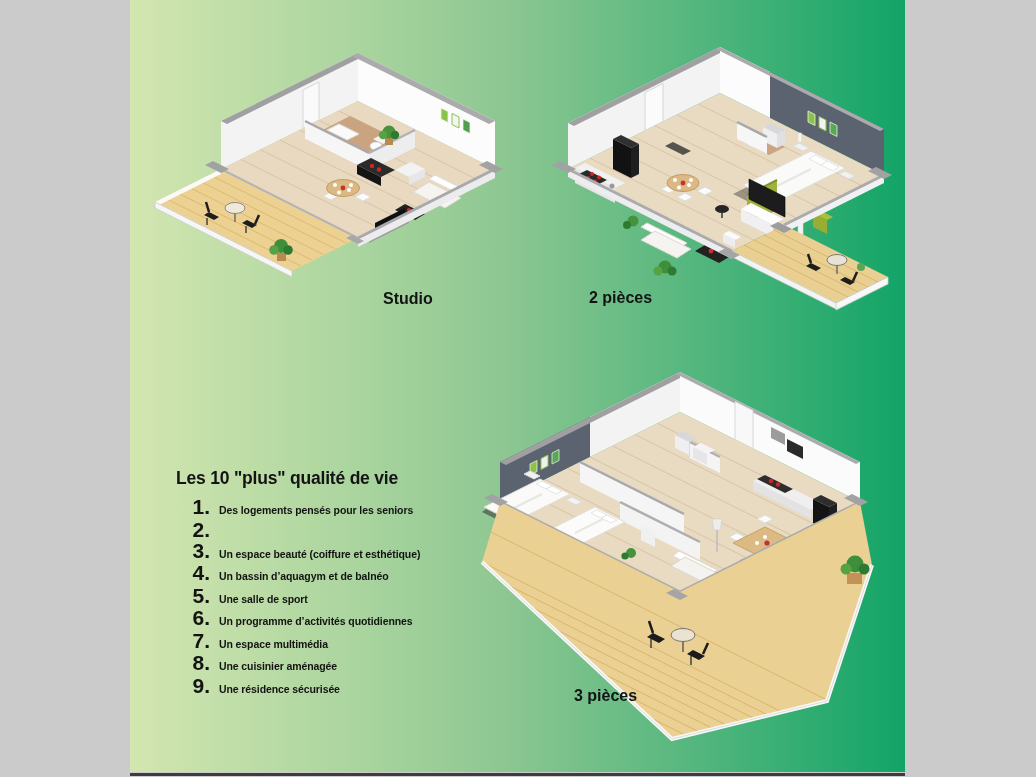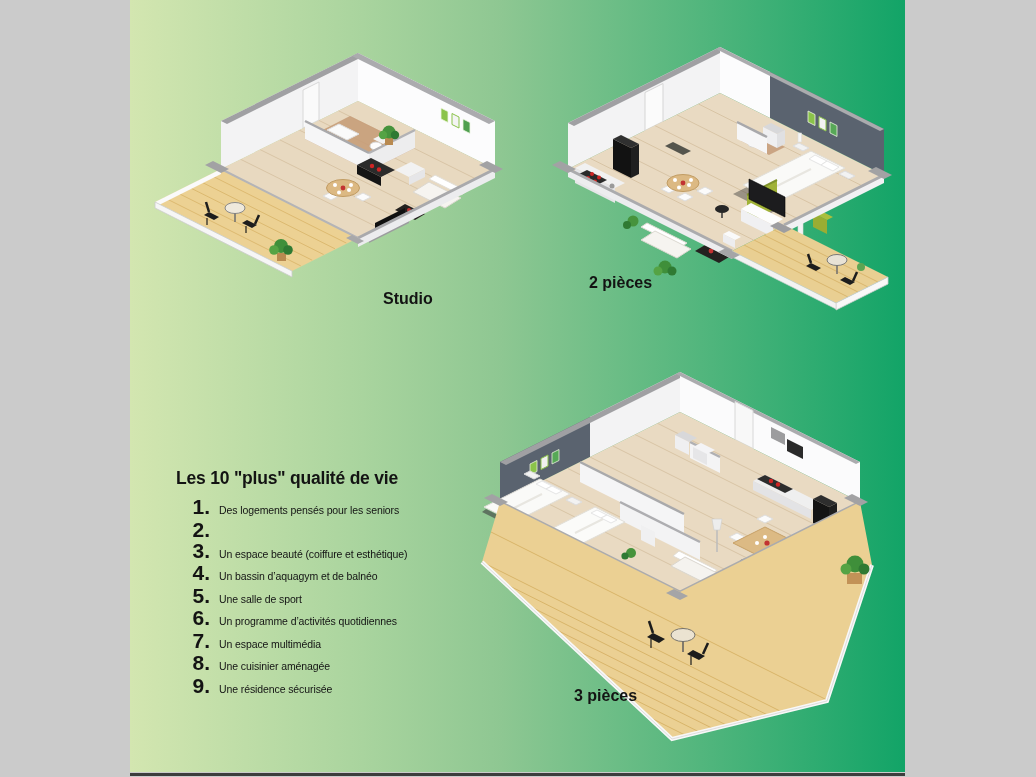--- a/index.html
+++ b/index.html
@@ -14,27 +14,27 @@
     background:linear-gradient(90deg,#d3e6b0 0%,#a9d49e 30%,#8ec792 48%,#4fb57c 75%,#12a467 100%);
     overflow:hidden;
   }
   .bottom-line{position:absolute;left:130px;top:773px;width:775px;height:3px;background:#3d3d3d;}
   .plan{position:absolute;}
   .plan-studio{left:13px;top:46px;width:362px;height:292px;}
   .plan-2p{left:385px;top:45px;width:400px;height:312px;}
   .plan-3p{left:305px;top:367px;width:470px;height:382px;}
   .plan-label{position:absolute;font-size:16px;font-weight:700;color:#131313;white-space:nowrap;}
   .label-studio{left:253px;top:290px;}
-  .label-2p{left:459px;top:274px;}
+  .label-2p{left:459px;top:289px;}
   .label-3p{left:444px;top:679px;margin-top:8px;}
   .features{position:absolute;left:46px;top:468px;width:310px;color:#131313;}
   .features h2{font-size:17.5px;font-weight:700;margin:0 0 9px 0;letter-spacing:-0.2px;}
   .feat-row{display:flex;align-items:baseline;margin-bottom:4px;}
   .num{width:34px;flex:none;text-align:right;font-size:21px;font-weight:700;line-height:17px;}
-  .t{margin-left:9px;font-size:10.5px;font-weight:400;line-height:12.5px;max-width:250px;letter-spacing:-0.1px;}
+  .t{margin-left:9px;font-size:10.5px;font-weight:700;line-height:12.5px;max-width:250px;letter-spacing:-0.1px;}
   svg{display:block;}
 </style>
 </head>
 <body>
 
 <div class="poster">
 
   <svg class="plan plan-studio" viewBox="0 0 362 292">
     <defs>
       <clipPath id="stF">

